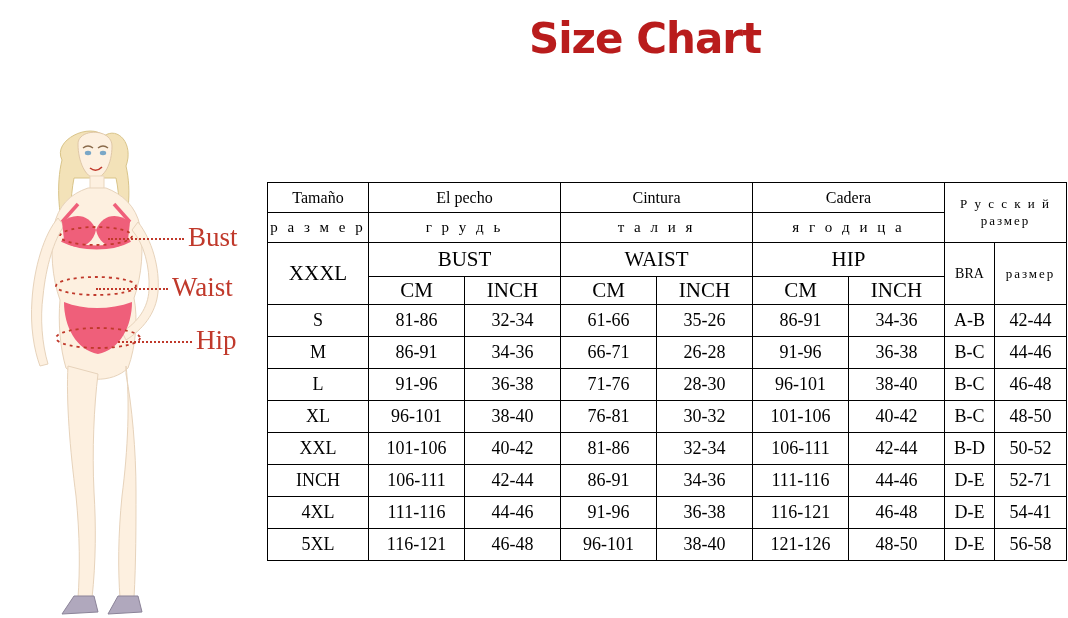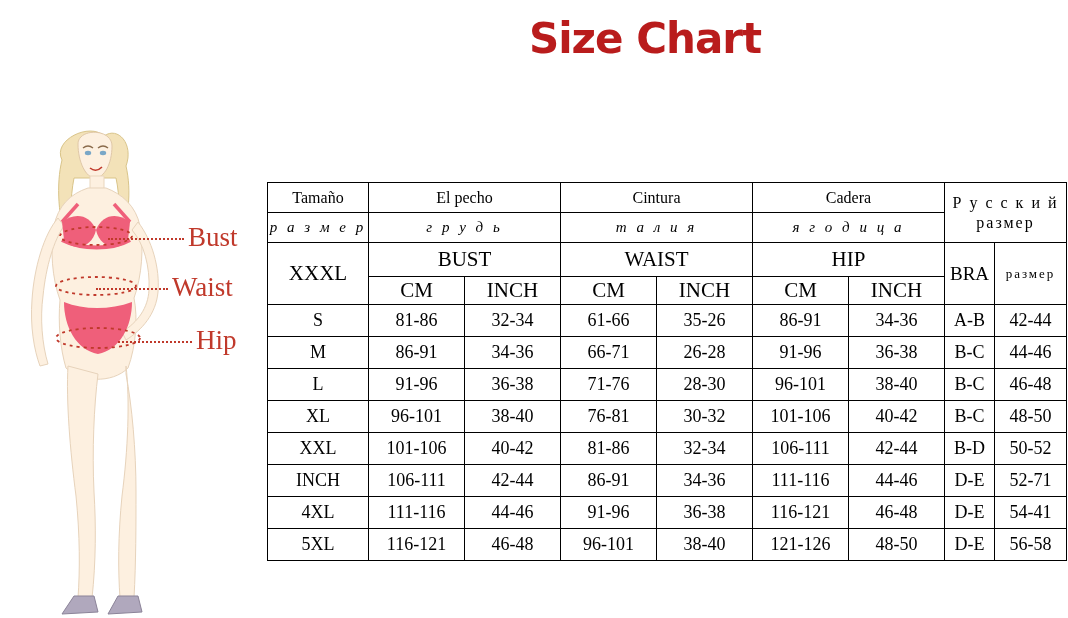--- a/index.html
+++ b/index.html
@@ -96,21 +96,20 @@
   .hdr-es {
     height: 30px;
     font-size: 16px;
     font-family: "Liberation Serif", serif;
   }
   .hdr-ru {
     height: 30px;
     font-size: 15px;
     letter-spacing: 3px;
     font-family: "Liberation Serif", serif;
-    font-style: italic;
   }
   .hdr-en {
     height: 34px;
     font-size: 21px;
   }
   .sub-unit {
     height: 28px;
     font-size: 21px;
   }
 
@@ -124,24 +123,24 @@
     font-size: 17px;
   }
   .data-row td {
     height: 31px;
     font-size: 18px;
   }
   .label-size {
     font-size: 21px;
   }
   .label-bra {
-    font-size: 19px;
+    font-size: 14px;
   }
   .ru-head {
-    font-size: 16px;
+    font-size: 13px;
     letter-spacing: 2px;
     line-height: 1.25;
   }
   .ru-sub {
     font-size: 13px;
     letter-spacing: 2px;
   }
 
   
   col.c-size  { width: 101px; }

